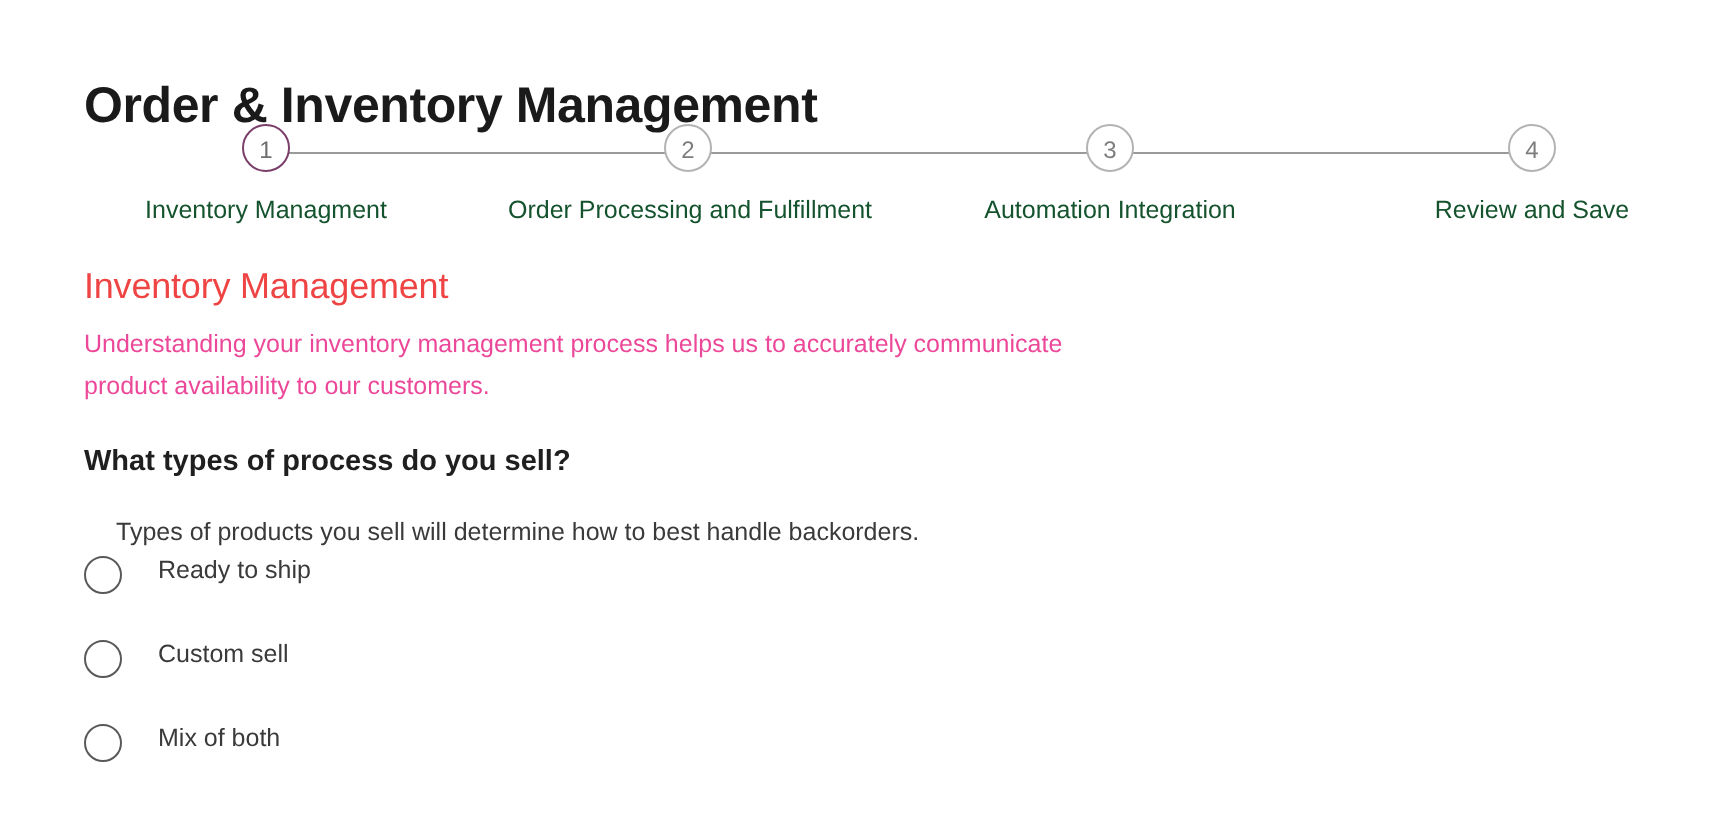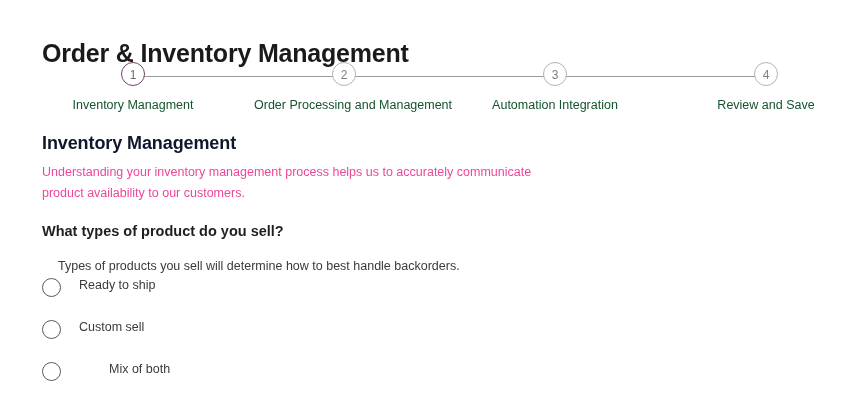--- a/index.html
+++ b/index.html
@@ -88,22 +88,22 @@
 
   
   .section {
     position: absolute;
     left: 42px;
     top: 132px;
     width: 700px;
   }
   .section-title {
     font-size: 18px;
-    font-weight: bold;
-    color: #0f172a;
+    font-weight: normal;
+    color: #ef4444;
     line-height: 1.3;
     margin: 0 0 7px 0;
     letter-spacing: -0.1px;
   }
   .section-desc {
     font-size: 12.5px;
     color: #ec4899;
     line-height: 1.65;
     margin: 0;
     max-width: 500px;
@@ -136,21 +136,21 @@
     left: 42px;
     top: 278px;
     width: 400px;
   }
   .option-row {
     display: flex;
     height: 21px;
     margin-bottom: 21px;
     cursor: pointer;
   }
-  .option-row:last-child { margin-bottom: 0; gap: 30px; }
+  .option-row:last-child { margin-bottom: 0; }
   .radio-mark {
     width: 19px;
     height: 19px;
     border-radius: 50%;
     border: 1px solid #595959;
     background: #ffffff;
     box-sizing: border-box;
     flex: 0 0 auto;
   }
   .option-label {
@@ -171,41 +171,41 @@
   <div class="stepper">
     <div class="stepper-track"></div>
 
     <div class="step active" style="left:133px;">
       <div class="step-circle">1</div>
       <div class="step-label">Inventory Managment</div>
     </div>
 
     <div class="step" style="left:344px;">
       <div class="step-circle">2</div>
-      <div class="step-label">Order Processing and Management</div>
+      <div class="step-label">Order Processing and Fulfillment</div>
     </div>
 
     <div class="step" style="left:555px;">
       <div class="step-circle">3</div>
       <div class="step-label">Automation Integration</div>
     </div>
 
     <div class="step" style="left:766px;">
       <div class="step-circle">4</div>
       <div class="step-label">Review and Save</div>
     </div>
   </div>
 
   <div class="section">
     <h2 class="section-title">Inventory Management</h2>
     <p class="section-desc">Understanding your inventory management process helps us to accurately communicate product availability to our customers.</p>
   </div>
 
   <div class="question-block">
-    <h3 class="question-title">What types of product do you sell?</h3>
+    <h3 class="question-title">What types of process do you sell?</h3>
     <p class="question-help">Types of products you sell will determine how to best handle backorders.</p>
   </div>
 
   <div class="options">
     <label class="option-row">
       <span class="radio-mark"></span>
       <span class="option-label">Ready to ship</span>
     </label>
     <label class="option-row">
       <span class="radio-mark"></span>

